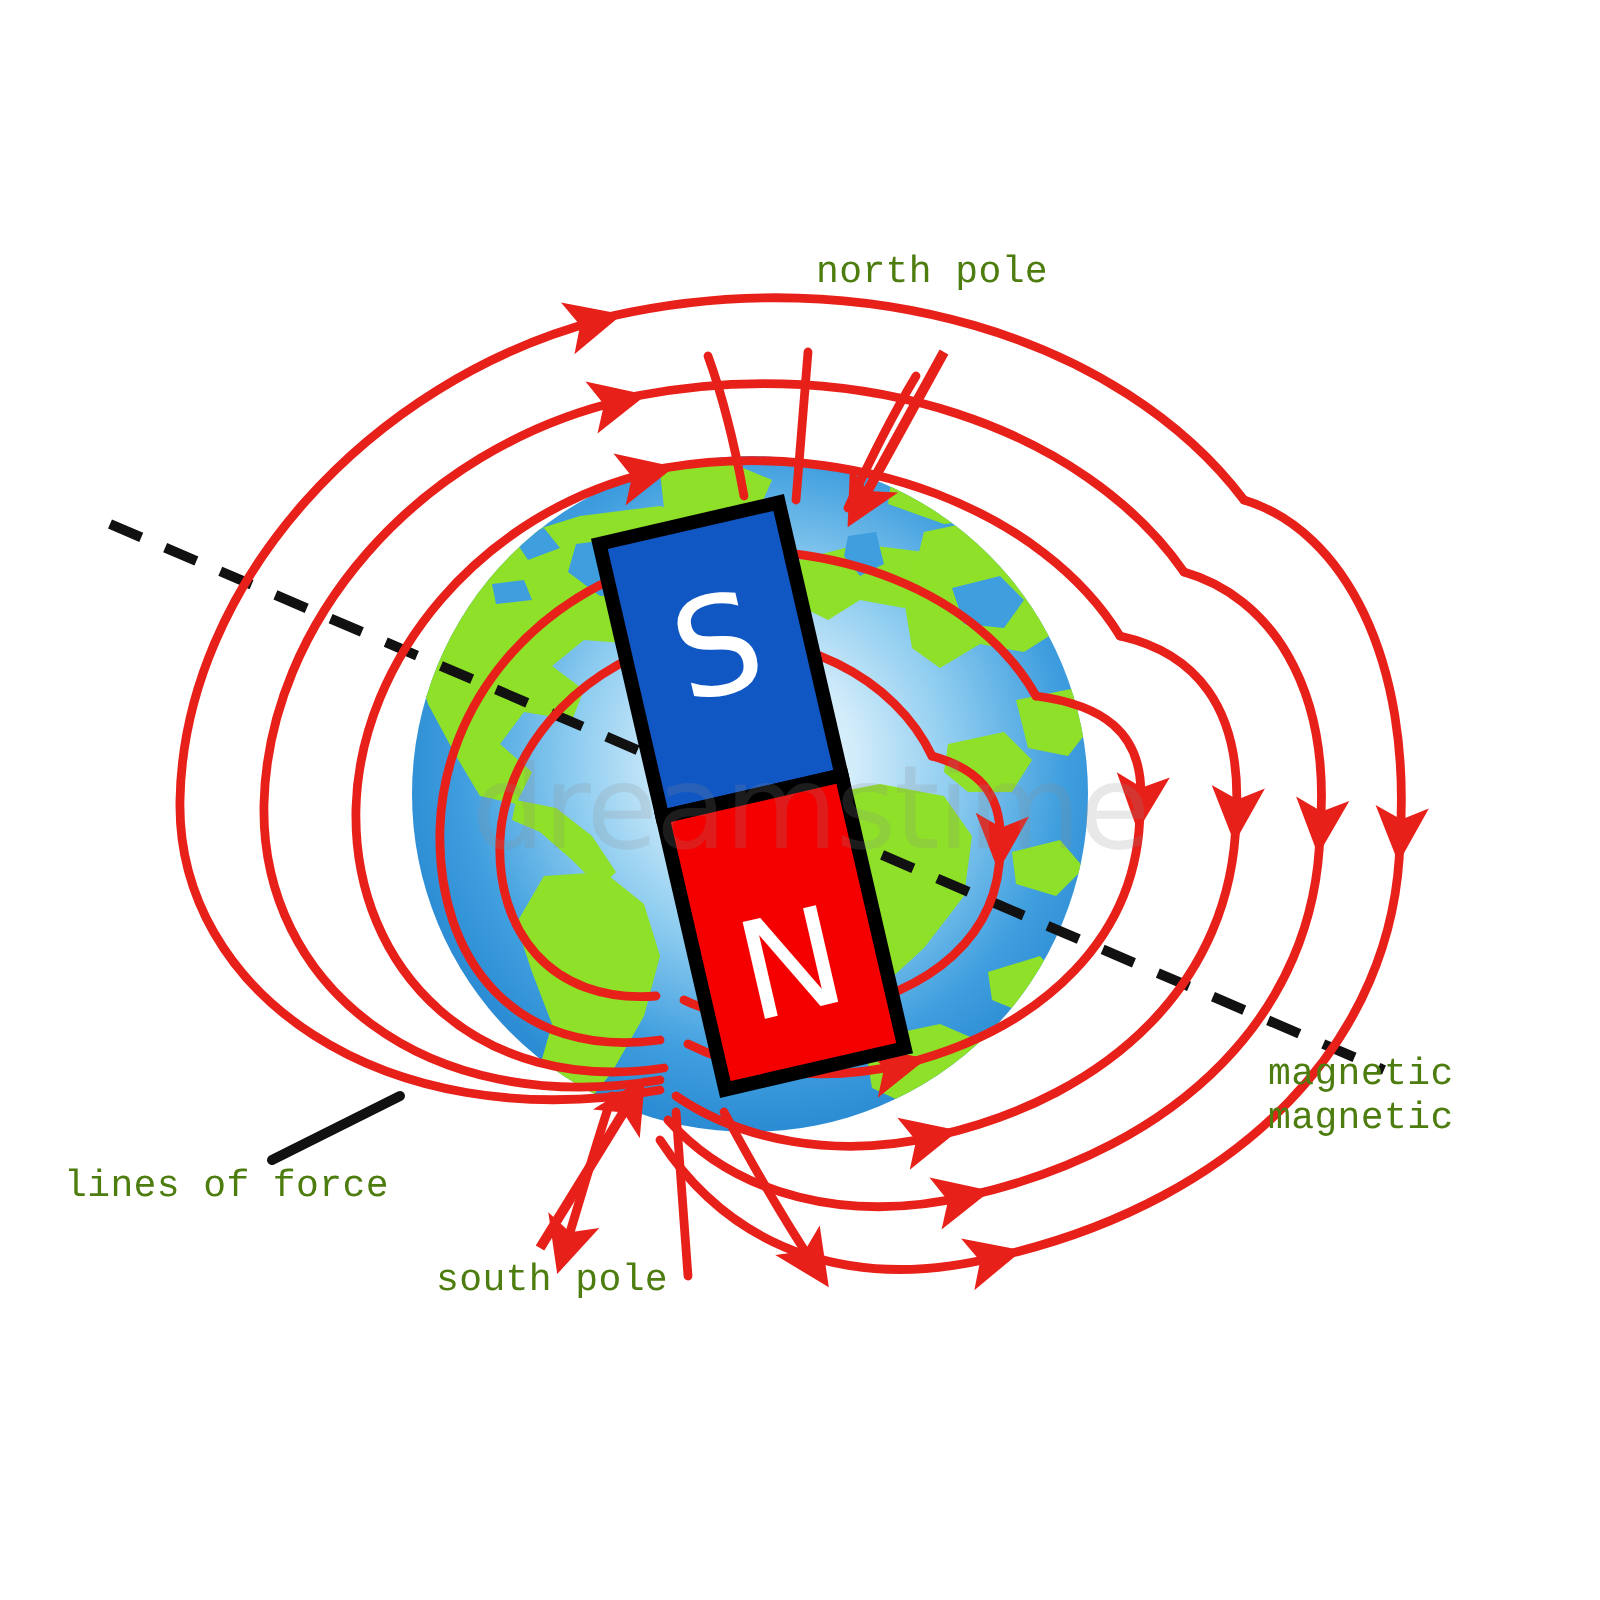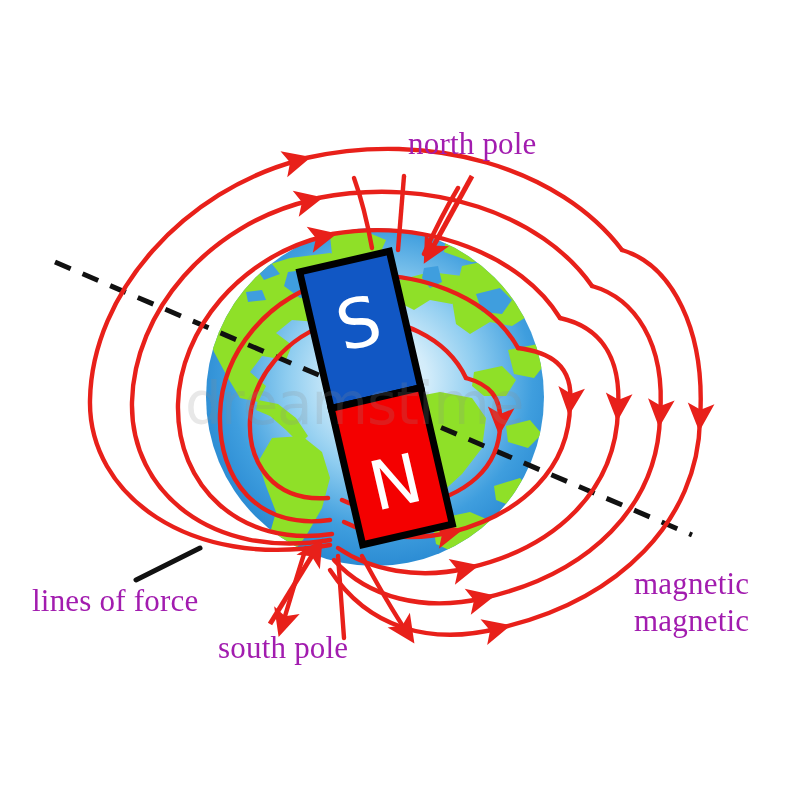--- a/index.html
+++ b/index.html
@@ -22,44 +22,44 @@
   }
   #diagram {
     position: absolute;
     left: 0;
     top: 0;
     width: 800px;
     height: 800px;
   }
   .lbl {
     position: absolute;
-    color: #a21caf;
-    font-family: Liberation Serif, serif;
-    font-size: 31px;
+    color: #4d7c0f;
+    font-family: Liberation Mono, monospace;
+    font-size: 19px;
     font-weight: 400;
     letter-spacing: 0.2px;
     white-space: nowrap;
     line-height: 1.15;
   }
   #label-north-pole { left: 408px; top: 126px; }
   #label-south-pole { left: 218px; top: 630px; }
   #label-lines-of-force { left: 32px; top: 583px; }
   #label-magnetic-equator {
     left: 634px;
-    top: 566px;
+    top: 526px;
     text-align: center;
     line-height: 1.18;
   }
   #label-magnetic-equator span { display: block; }
   .wm {
     position: absolute;
     left: 185px;
     top: 370px;
     width: 440px;
-    text-align: left;
+    text-align: center;
     font-family: "DejaVu Sans", "Liberation Sans", sans-serif;
     font-size: 58px;
     font-weight: 400;
     color: rgba(140,140,140,0.20);
     letter-spacing: -1px;
     pointer-events: none;
     user-select: none;
   }
 </style>
 </head>

